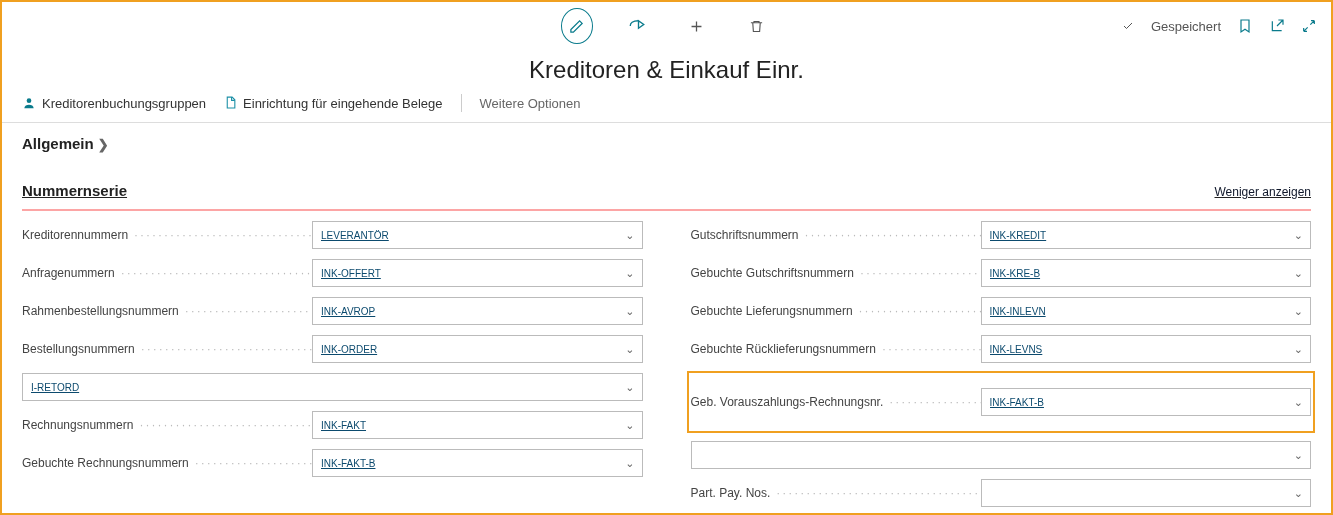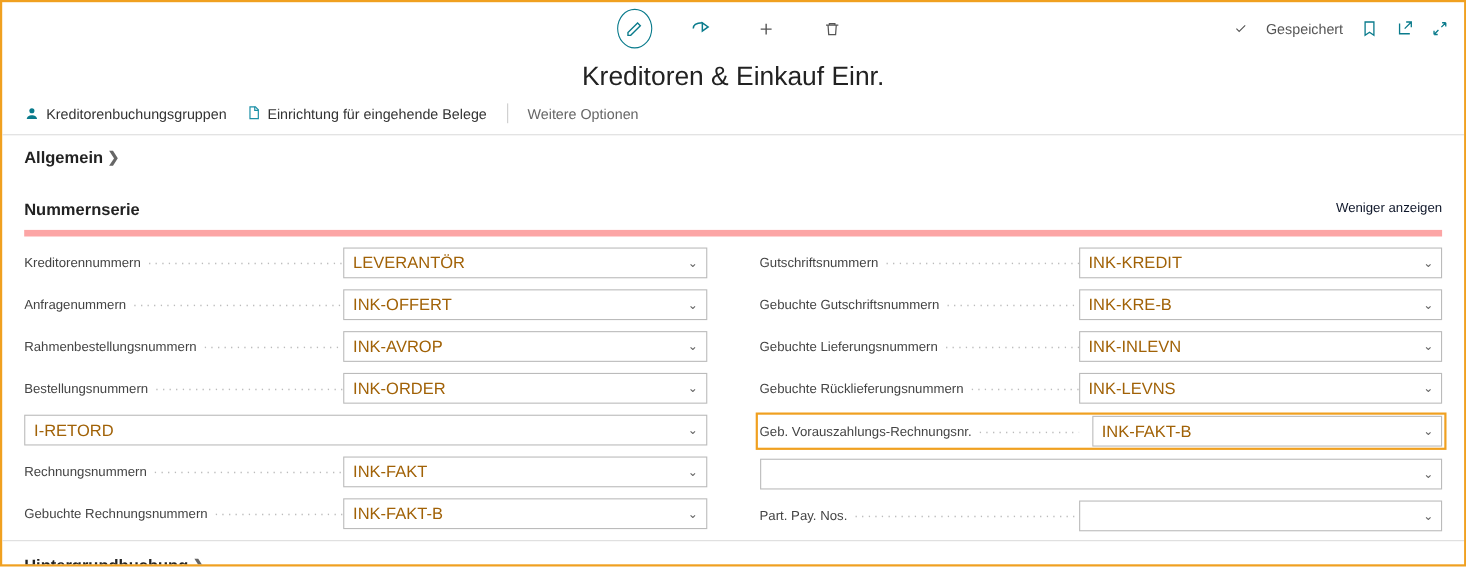--- a/index.html
+++ b/index.html
@@ -59,29 +59,30 @@
       font-size: 13px;
     }
     .cmd-item { display: flex; gap: 6px; color: #333; cursor: pointer; }
     .cmd-item .doc-ico { color: #1a8fa6; }
     .cmd-item .person-ico { color: #0a7b8c; }
     .divider { width: 1px; height: 18px; background: #ccc; }
     .section {
       padding: 12px 20px 8px;
     }
     .section-head {
-      display: flex; align-items: flex-start;
+      display: flex; align-items: flex-end;
       font-size: 15px; font-weight: 600; color: #222;
       cursor: pointer;
       padding-bottom: 10px;
     }
     .section-head .chev { margin-left: 4px; color: #666; font-size: 13px;}
     .section-head.with-rule {
-      border-bottom: 6px solid #fca5a5;
+      border-bottom: 2px solid #fca5a5;
       justify-content: space-between;
+      text-decoration: underline;
     }
     .show-less { font-size: 12px; color: #0f172a; font-weight: 400; cursor: pointer; }
     .fields {
       display: flex;
       gap: 48px;
       margin-top: 10px;
     }
     .col { flex: 1; display: flex; flex-direction: column; gap: 10px; }
     .field-row {
       display: flex; align-items: center;
@@ -98,33 +99,34 @@
       padding-left: 6px;
       letter-spacing: 2px;
     }
     .field-label.label-tight { overflow: hidden; }
     .field-wrap { flex: 1; position: relative; }
     .field-input {
       width: 100%;
       height: 28px;
       border: 1px solid #bbb;
       padding: 0 28px 0 8px;
-      font-size: 15px;
-      color: #a16207;
+      font-size: 10px;
+      color: #0c4a6e;
       background: #fff;
+      text-decoration: underline;
     }
     .chevdown {
       position: absolute; right: 8px; top: 50%; transform: translateY(-50%);
       color: #666; font-size: 11px; pointer-events: none;
     }
     .highlight-row {
       outline: 2px solid #f0a020;
       outline-offset: 0;
-      padding: 1px 2px;
-      margin-left: -2px; margin-right: -2px; gap: 12px;
+      padding: 15px 2px;
+      margin-left: -2px; margin-right: -2px;
     }
     .bottom-section {
       border-top: 1px solid #ddd;
       padding: 14px 20px;
     }
     svg { display: block; }
   </style>
 </head>
 <body>
 

